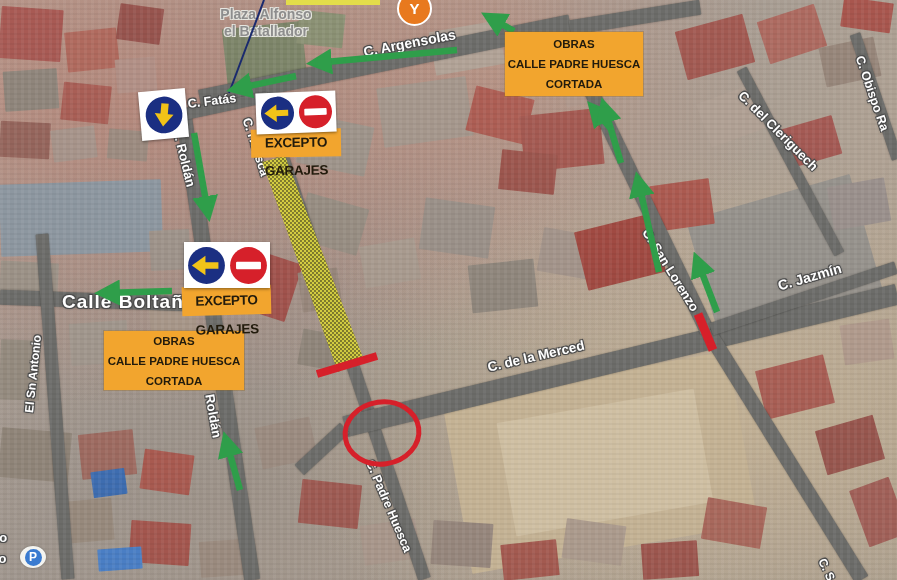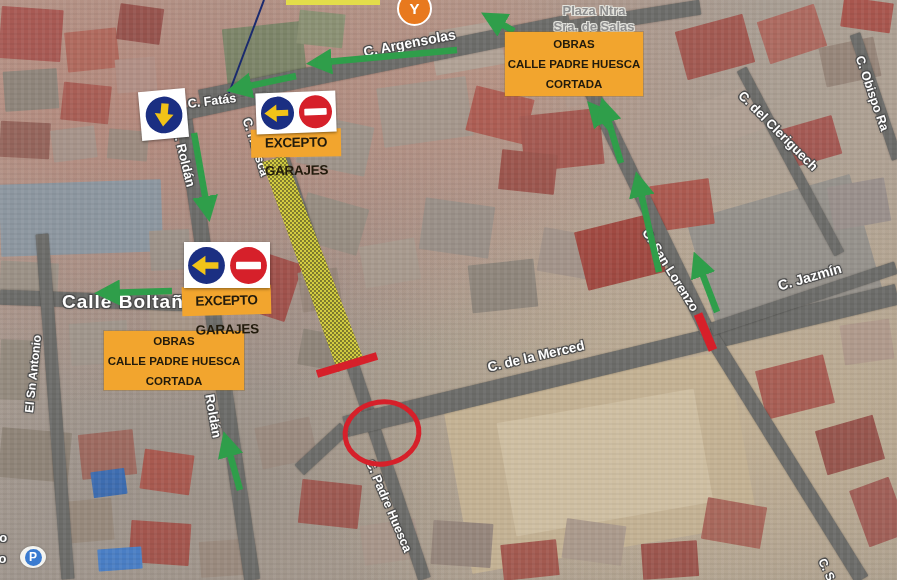--- a/index.html
+++ b/index.html
@@ -130,22 +130,22 @@
       <div class="brect road" style="left: 706px; top: 292px; width: 195px; height: 13px; transform: rotate(-18.5deg);"></div>
       <div class="brect road" style="left: 686px; top: 156px; width: 209px; height: 11px; transform: rotate(62.1deg);"></div>
       <div class="brect road" style="left: 810px; top: 91px; width: 132px; height: 11px; transform: rotate(71.4deg);"></div>
       <div class="brect road" style="left: 0px; top: 293px; width: 188px; height: 15px; transform: rotate(2deg);"></div>
       <div class="brect road" style="left: -118px; top: 400px; width: 346px; height: 13px; transform: rotate(85.7deg);"></div>
       <div class="brect road" style="left: 185px; top: 100px; width: 84px; height: 11px; transform: rotate(-12deg);"></div>
       <div class="brect road" style="left: 291px; top: 442px; width: 62px; height: 14px; transform: rotate(-43deg);"></div>
     </div>
   <div class="grain"></div>
 
-  <div class="lbl grey multiline" style="left:534px;top:3px;width:120px;font-size:13px;">Plaza Ntra
-Sra. de Salas</div>
+  <div class="lbl grey multiline" style="left:196px;top:6px;width:140px;font-size:14px;">Plaza Alfonso
+el Batallador</div>
   <div class="lbl white" style="left:362px;top:44px;font-size:14px;transform:rotate(-11deg);">C. Argensolas</div>
   <div class="lbl white" style="left:187px;top:97px;font-size:12.5px;transform:rotate(-7deg);">C. Fatás</div>
   <div class="lbl white" style="left:184px;top:126px;font-size:13px;transform:rotate(76deg);">C. Roldán</div>
   <div class="lbl white" style="left:217px;top:393px;font-size:13px;transform:rotate(80deg);">Roldán</div>
   <div class="lbl white" style="left:253px;top:116px;font-size:12.5px;transform:rotate(72deg);">C. Huesca</div>
   <div class="lbl white" style="left:62px;top:291px;font-size:19px;letter-spacing:1px;">Calle Boltaña</div>
   <div class="lbl white" style="left:486px;top:360px;font-size:13.5px;transform:rotate(-13deg);">C. de la Merced</div>
   <div class="lbl white" style="left:652px;top:226px;font-size:13px;transform:rotate(58deg);">C. San Lorenzo</div>
   <div class="lbl white" style="left:776px;top:278px;font-size:14px;transform:rotate(-16deg);">C. Jazmín</div>
   <div class="lbl white" style="left:746px;top:88px;font-size:13px;transform:rotate(45deg);">C. del Cleriguech</div>

